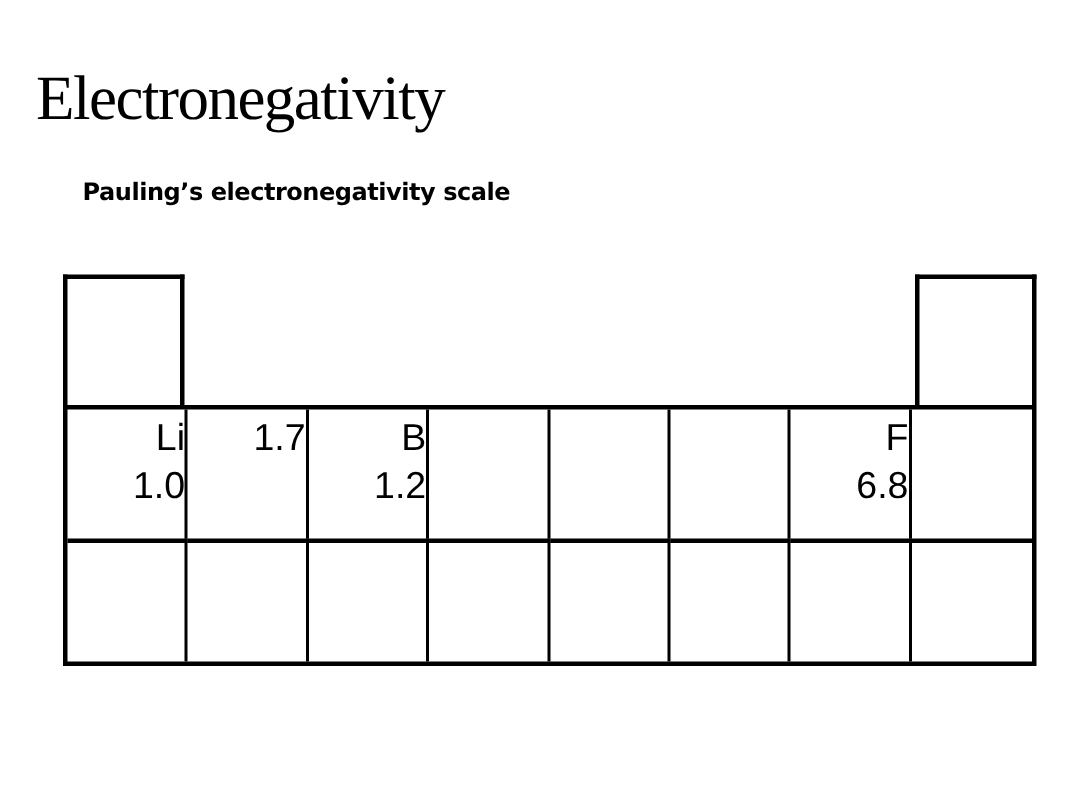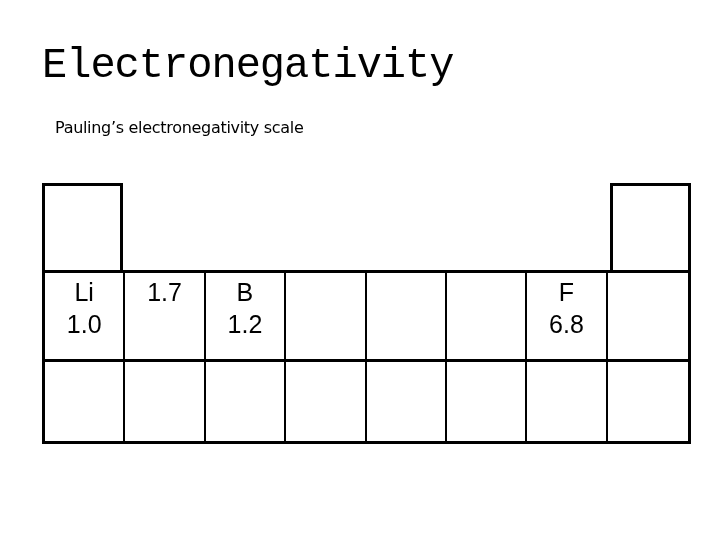--- a/index.html
+++ b/index.html
@@ -11,38 +11,38 @@
     position: relative;
     width: 720px;
     height: 540px;
     background: #ffffff;
     overflow: hidden;
     font-family: "Liberation Sans", sans-serif;
     color: #000000;
   }
   .title {
     position: absolute;
-    left: 42px;
+    left: 24px;
     top: 38px;
-    font-family: Liberation Mono, monospace;
+    font-family: Liberation Serif, serif;
     font-size: 42px;
     line-height: 56px;
     font-weight: 400;
     color: #000000;
     letter-spacing: -1px;
     white-space: nowrap;
   }
   .subtitle {
     position: absolute;
     left: 55px;
     top: 117px;
     font-family: "DejaVu Sans", sans-serif;
     font-size: 16px;
     line-height: 22px;
-    font-weight: 400;
+    font-weight: 700;
     letter-spacing: -0.3px;
     color: #000000;
     white-space: nowrap;
   }
   .ptable {
     position: absolute;
     left: 42px;
     top: 183px;
     width: 649px;
     height: 261px;
@@ -78,21 +78,21 @@
     text-align: center;
     font-family: "Liberation Sans", sans-serif;
     font-size: 25px;
     line-height: 32px;
     padding-top: 3px;
     color: #000000;
     overflow: hidden;
   }
   .cell.last { border-right: none; }
   .cell.r2   { border-top: 3px solid #000000; }
-  .sym, .val { height: 32px; }
+  .sym, .val { height: 32px; text-align: right; }
 </style>
 </head>
 <body>
 
 <div id="slide">
 
   <div class="title">Electronegativity</div>
 
   <div class="subtitle">Pauling’s electronegativity scale</div>
 

